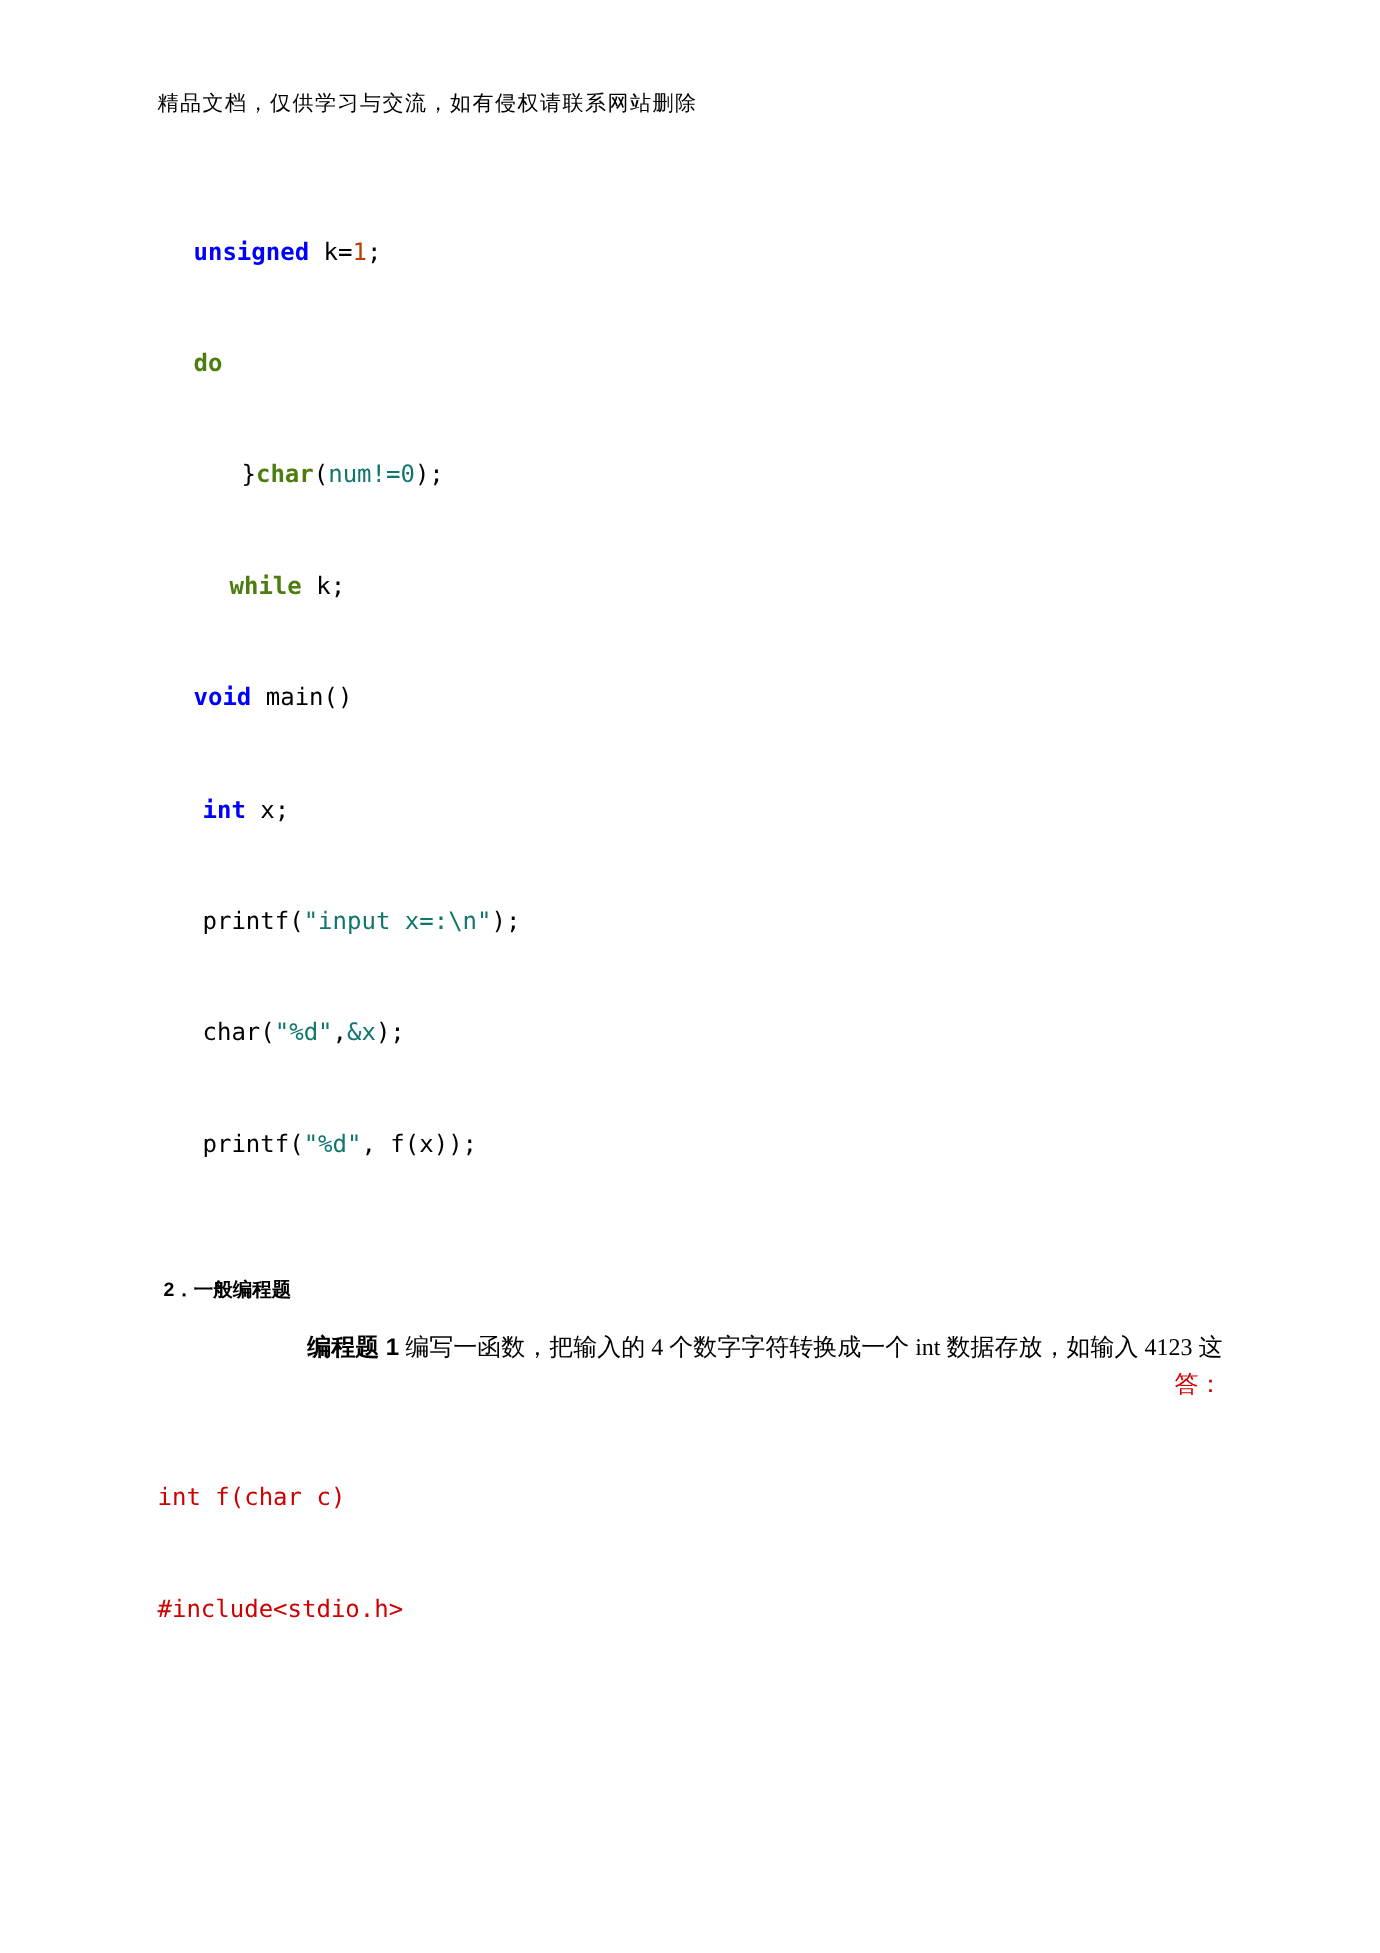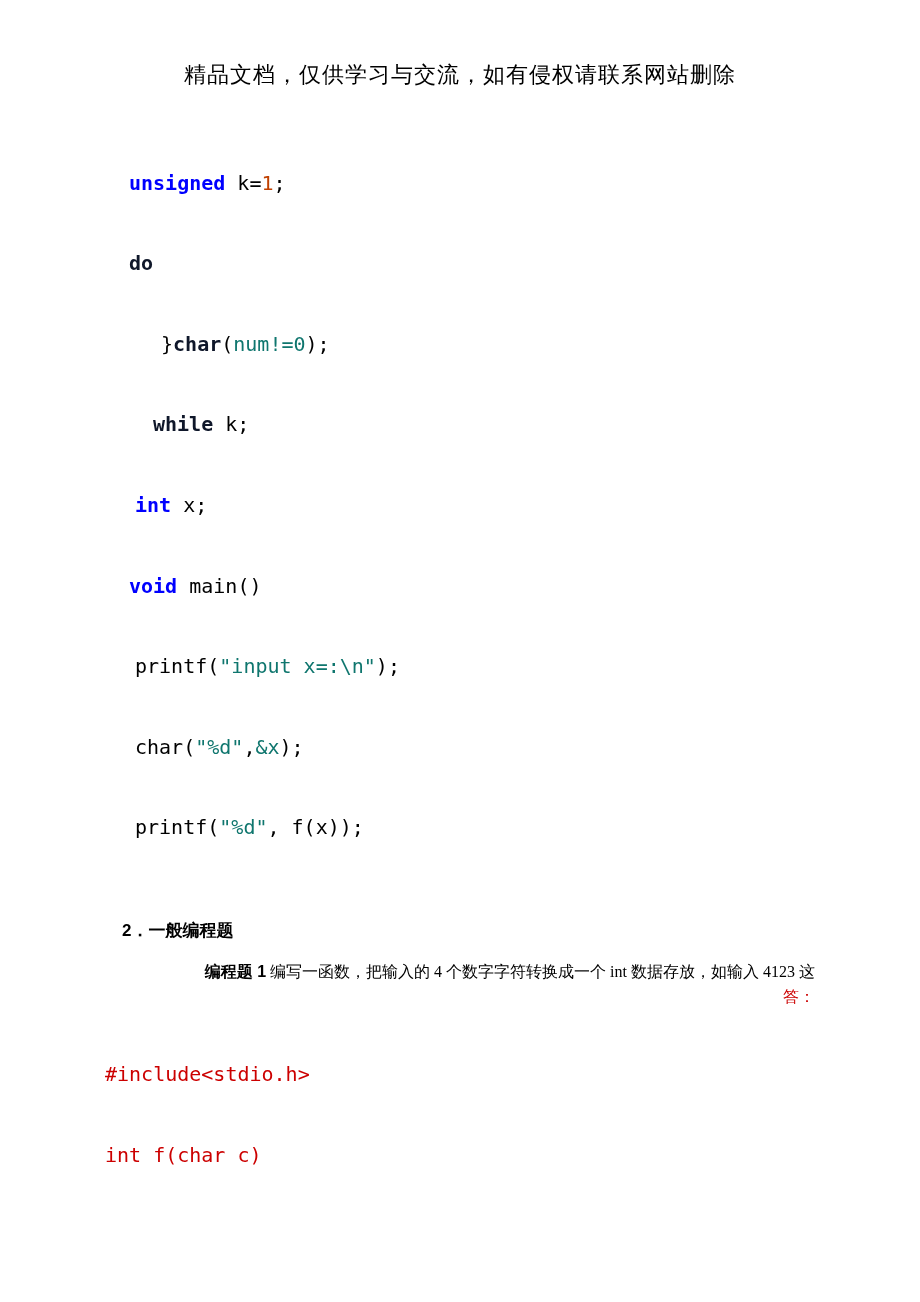--- a/index.html
+++ b/index.html
@@ -8,86 +8,85 @@
     background: #ffffff;
     font-family: "SimSun", "Songti SC", serif;
     width: 920px;
   }
   .page {
     padding: 60px 105px 40px 105px;
     box-sizing: border-box;
     width: 920px;
   }
   .header {
-    text-align: center;
-    font-size: 22px;
+    font-size: 14px;
     font-family: "SimSun", "Songti SC", serif;
     margin-bottom: 28px;
     color: #000;
     letter-spacing: 1px;
   }
   .code-block {
     font-family: "SimSun", "Consolas", monospace;
     font-size: 16px;
     line-height: 1.55;
     color: #000;
     white-space: pre;
   }
   .indent1 { padding-left: 24px; }
   .indent2 { padding-left: 48px; }
   .indent2b { padding-left: 56px; }
   .kw-type { color: #0000ff; font-weight: bold; }
-  .kw-ctrl { color: #0f172a; font-weight: bold; }
+  .kw-ctrl { color: #4d7c0f; font-weight: bold; }
   .num { color: #c04000; }
   .brown { color: #0f766e; }
   .section-title {
     font-family: "SimHei", "Heiti SC", sans-serif;
-    font-size: 17px;
+    font-size: 13px;
     font-weight: bold;
-    margin: 26px 0 18px 17px;
+    margin: 26px 0 18px 4px;
   }
   .para {
     font-family: "SimSun", serif;
     font-size: 16px;
     line-height: 1.55;
     text-align: right;
   }
   .bold { font-family: "SimHei", "Heiti SC", sans-serif; font-weight: bold; }
   .red { color: #cc0000; }
-  .line { line-height: 1.55; font-size: 20px; }
+  .line { line-height: 1.55; font-size: 16px; }
 </style>
 </head>
 <body>
 
 <div class="page">
 
   <div class="header">精品文档，仅供学习与交流，如有侵权请联系网站删除</div>
 
   <div class="code-block">
     <div class="line indent1"><span class="kw-type">unsigned</span><span> k=</span><span class="num">1</span><span>;</span></div>
     <div class="line indent1"><span class="kw-ctrl">do</span></div>
     <div class="line indent2b"><span>}</span><span class="kw-ctrl">char</span><span>(</span><span class="brown">num!=0</span><span>);</span></div>
     <div class="line indent2"><span class="kw-ctrl">while</span><span> k;</span></div>
+    <div class="line indent1"><span class="kw-type">void</span><span> main()</span></div>
     <div class="line" style="padding-left:30px;"><span class="kw-type">int</span><span> x;</span></div>
-    <div class="line indent1"><span class="kw-type">void</span><span> main()</span></div>
     <div class="line" style="padding-left:30px;"><span>printf(</span><span class="brown">"input x=:\n"</span><span>);</span></div>
     <div class="line" style="padding-left:30px;"><span>char(</span><span class="brown">"%d"</span><span>,</span><span class="brown">&amp;x</span><span>);</span></div>
     <div class="line" style="padding-left:30px;"><span>printf(</span><span class="brown">"%d"</span><span>, f(x));</span></div>
   </div>
 
   <div class="section-title">2．一般编程题</div>
 
   <div class="para">
     <span class="bold">编程题 1</span><span>  编写一函数，把输入的 4 个数字字符转换成一个 int 数据存放，如输入 4123 这</span>
   </div>
   <div class="para red">答：</div>
 
   <div class="code-block red">
+    <div class="line">int f(char c)</div>
     <div class="line">#include&lt;stdio.h&gt;</div>
-    <div class="line">int f(char c)</div>
     
     
     
     
     
     
     
     
     
     

